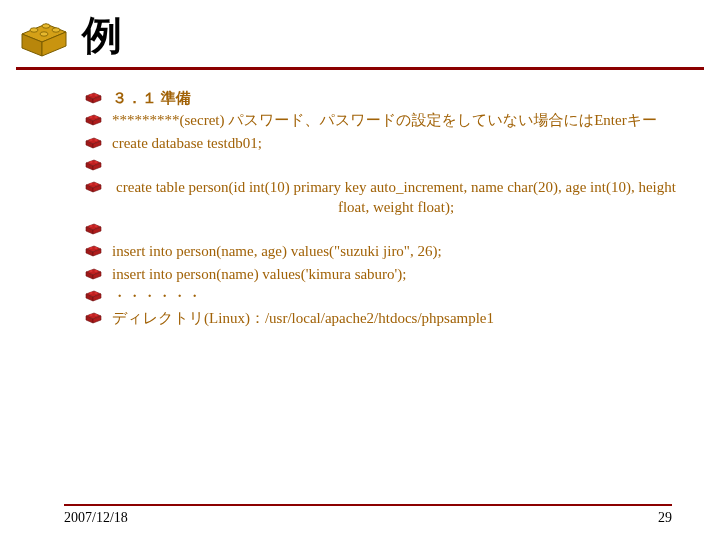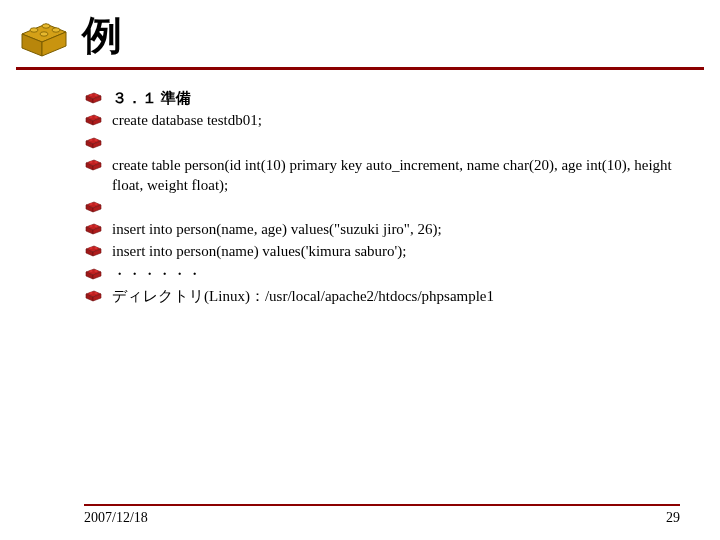--- a/index.html
+++ b/index.html
@@ -5,23 +5,23 @@
   * { margin: 0; padding: 0; box-sizing: border-box; }
   html, body { width: 720px; height: 540px; background: #fff; font-family: "MS PGothic", "Hiragino Kaku Gothic Pro", "Meiryo", sans-serif; }
   .slide { width: 720px; height: 540px; position: relative; padding: 0; }
   .title-row { display: flex; align-items: center; padding: 8px 16px 4px 16px; }
   .title-icon { width: 56px; height: 44px; margin-right: 10px; display: flex; align-items: center; justify-content: center; }
   .title-text { font-size: 40px; font-weight: bold; color: #000; font-family: "MS PMincho", serif; }
   .title-rule { height: 3px; background: #8b0000; margin: 0 16px 18px 16px; }
   .body { padding: 0 40px 0 84px; }
   .item { display: flex; align-items: flex-start; margin-bottom: 2px; }
   .bullet { width: 20px; flex: 0 0 20px; margin-right: 8px; margin-top: 2px; }
-  .item-text { font-size: 15px; line-height: 1.35; color: #000000; font-family: "MS PMincho", "Times New Roman", serif; }
+  .item-text { font-size: 15px; line-height: 1.35; color: #a16207; font-family: "MS PMincho", "Times New Roman", serif; text-align: center; }
   .bold { font-weight: bold; }
-  .footer { position: absolute; bottom: 14px; left: 0; right: 0; padding: 0 40px 0 84px; }
+  .footer { position: absolute; bottom: 14px; left: 0; right: 8px; padding: 0 40px 0 64px; }
   .footer-rule { height: 2px; background: #8b0000; margin-bottom: 4px; }
   .footer-row { display: flex; justify-content: space-between; font-size: 14px; color: #000; font-family: "Times New Roman", serif; }
 </style>
 </head>
 <body>
 
 <div class="slide">
 
   <div class="title-row">
     <div class="title-icon">
@@ -44,20 +44,30 @@
   <div class="body">
       <div class="item">
         <div class="bullet"><svg viewBox="0 0 20 14" width="20" height="14">
             <polygon points="2,6 10,3 17,6 9,9" fill="#c02020" stroke="#701010" stroke-width="0.6"></polygon>
             <polygon points="2,6 2,10 9,13 9,9" fill="#a01818" stroke="#701010" stroke-width="0.6"></polygon>
             <polygon points="9,9 17,6 17,10 9,13" fill="#b01c1c" stroke="#701010" stroke-width="0.6"></polygon>
             <ellipse cx="7" cy="5" rx="1.6" ry="0.9" fill="#d83030"></ellipse>
             <ellipse cx="12" cy="5" rx="1.6" ry="0.9" fill="#d83030"></ellipse>
           </svg></div>
         <div class="item-text bold">３．１ 準備</div>
+      </div>
+      <div class="item">
+        <div class="bullet"><svg viewBox="0 0 20 14" width="20" height="14">
+            <polygon points="2,6 10,3 17,6 9,9" fill="#c02020" stroke="#701010" stroke-width="0.6"></polygon>
+            <polygon points="2,6 2,10 9,13 9,9" fill="#a01818" stroke="#701010" stroke-width="0.6"></polygon>
+            <polygon points="9,9 17,6 17,10 9,13" fill="#b01c1c" stroke="#701010" stroke-width="0.6"></polygon>
+            <ellipse cx="7" cy="5" rx="1.6" ry="0.9" fill="#d83030"></ellipse>
+            <ellipse cx="12" cy="5" rx="1.6" ry="0.9" fill="#d83030"></ellipse>
+          </svg></div>
+        <div class="item-text">*********(secret) パスワード、パスワードの設定をしていない場合にはEnterキー</div>
       </div>
       <div class="item">
         <div class="bullet"><svg viewBox="0 0 20 14" width="20" height="14">
             <polygon points="2,6 10,3 17,6 9,9" fill="#c02020" stroke="#701010" stroke-width="0.6"></polygon>
             <polygon points="2,6 2,10 9,13 9,9" fill="#a01818" stroke="#701010" stroke-width="0.6"></polygon>
             <polygon points="9,9 17,6 17,10 9,13" fill="#b01c1c" stroke="#701010" stroke-width="0.6"></polygon>
             <ellipse cx="7" cy="5" rx="1.6" ry="0.9" fill="#d83030"></ellipse>
             <ellipse cx="12" cy="5" rx="1.6" ry="0.9" fill="#d83030"></ellipse>
           </svg></div>
         <div class="item-text">create database testdb01;</div>

